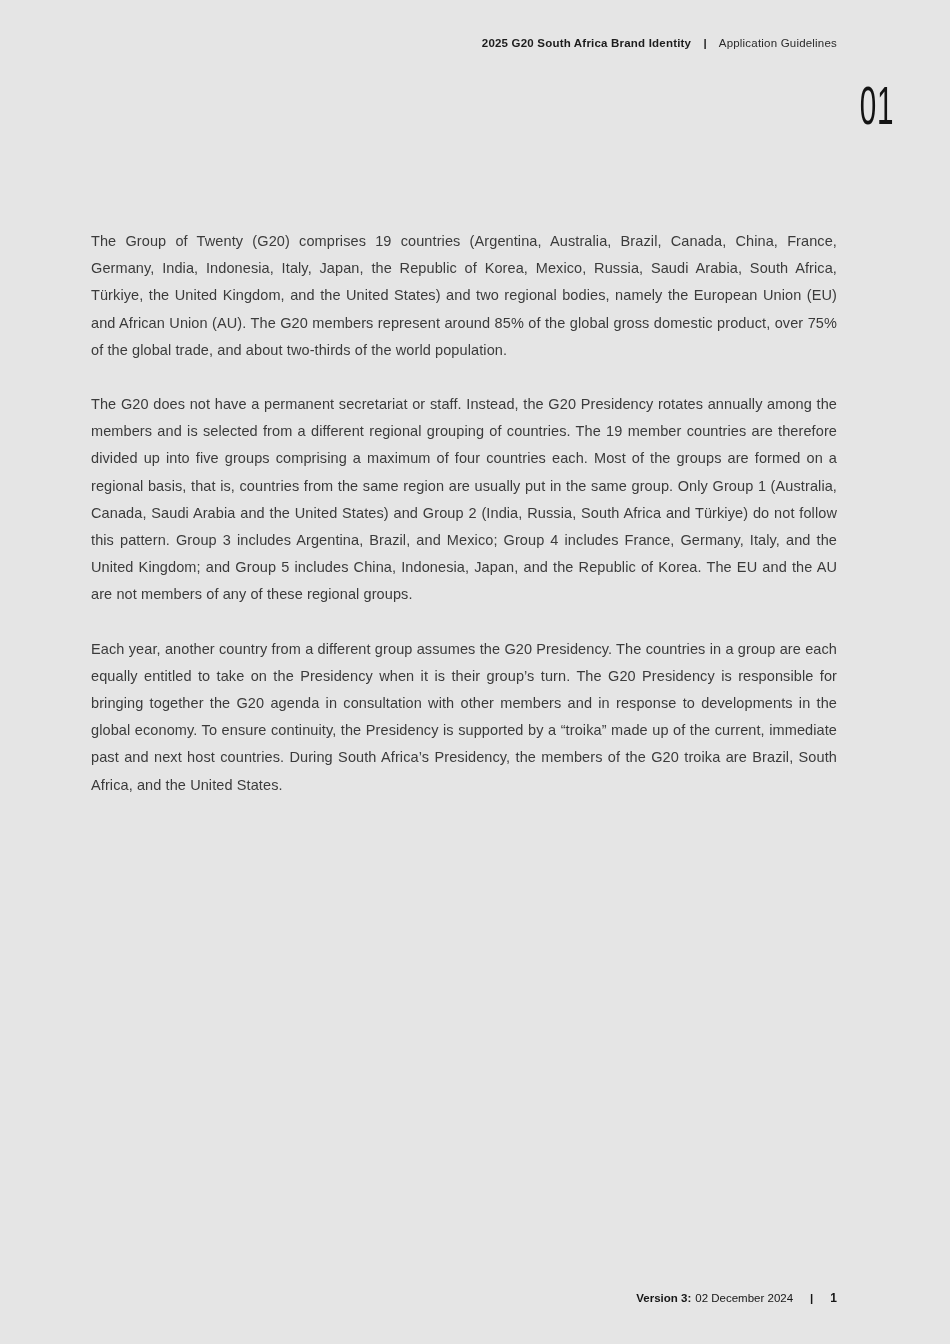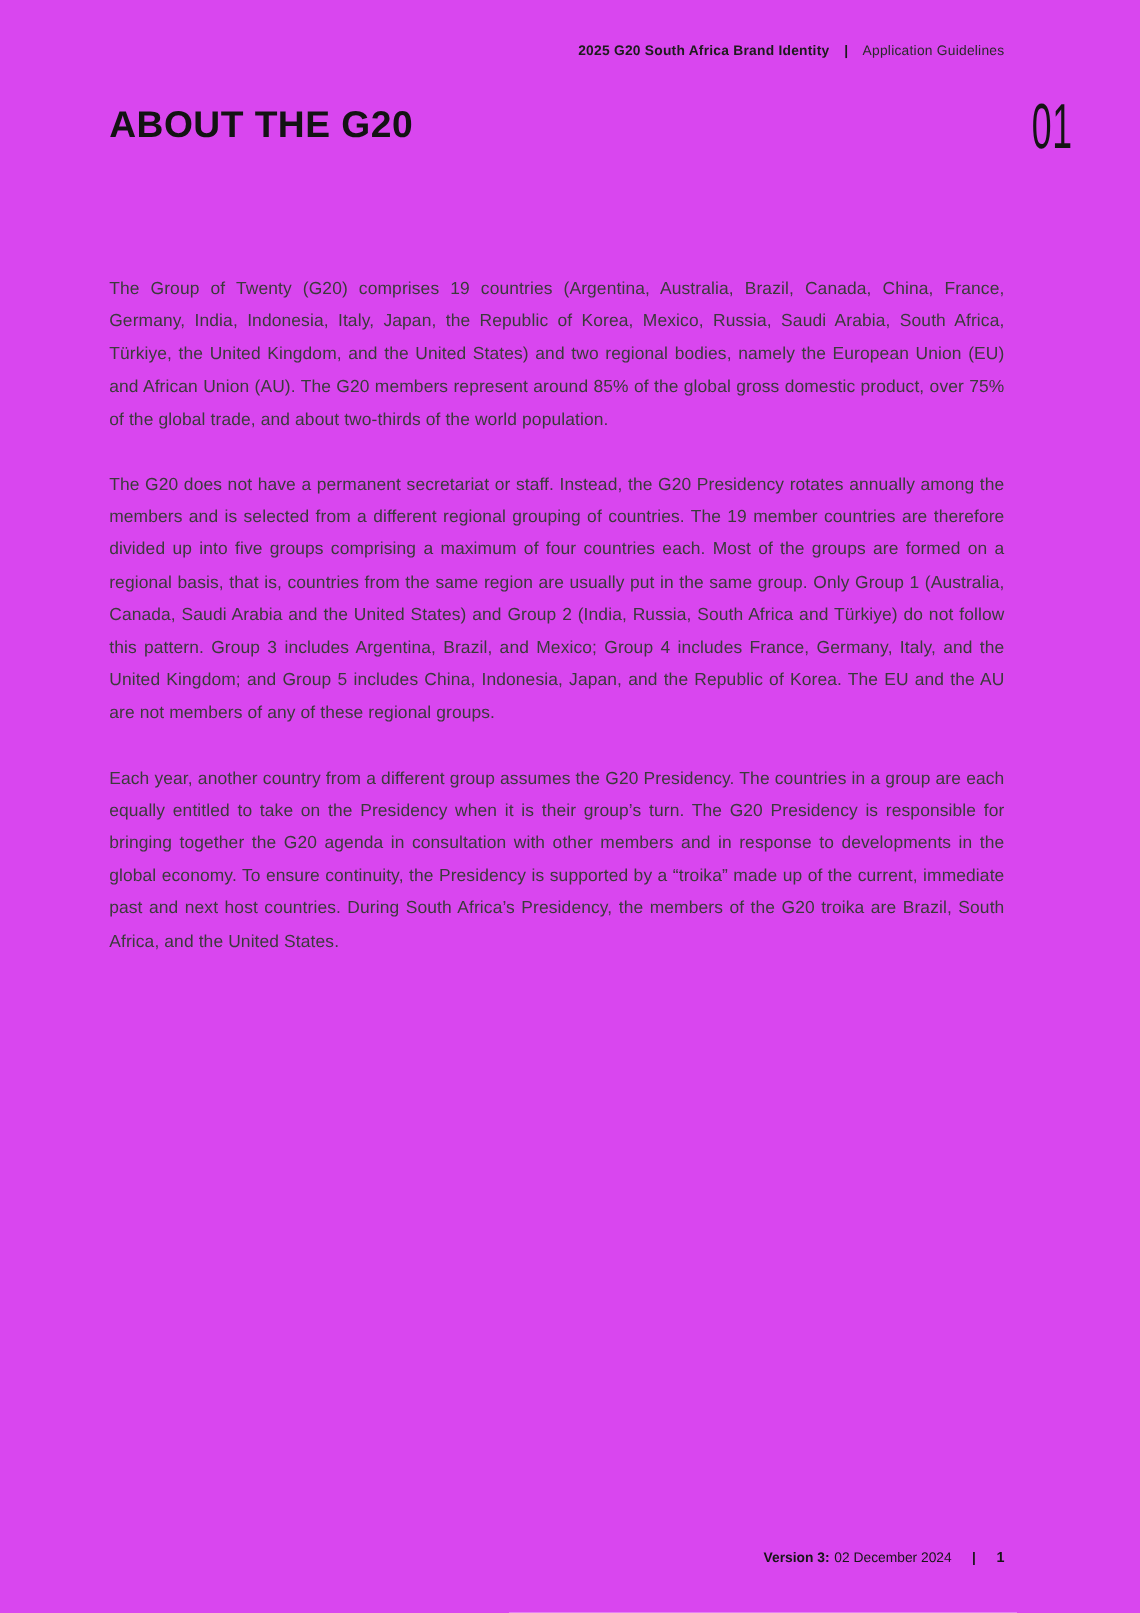--- a/index.html
+++ b/index.html
@@ -6,21 +6,21 @@
   html, body { width: 950px; height: 1344px; }
   body {
     background: #ffffff;
     font-family: "Liberation Sans", sans-serif;
     position: relative;
     overflow: hidden;
   }
   .page {
     position: absolute;
     inset: 0;
-    background: #d946ef;
+    background: #e5e5e5;
   }
   
   .doc-header {
     position: absolute;
     top: 37px;
     right: 113px;
     font-size: 11.5px;
     color: #1c1c1c;
     letter-spacing: 0.2px;
     white-space: nowrap;
@@ -88,21 +88,20 @@
 <div class="page">
 
   <div class="doc-header">
     <span class="hdr-product">2025 G20 South Africa</span>
     <span> </span>
     <span class="hdr-bold">Brand Identity</span>
     <span class="hdr-sep">|</span>
     <span class="hdr-section">Application Guidelines</span>
   </div>
 
-  <h1 class="chapter-title">ABOUT THE G20</h1>
   <div class="chapter-number">01</div>
 
   <div class="body-copy">
     <p>The Group of Twenty (G20) comprises 19 countries (Argentina, Australia, Brazil, Canada, China, France, Germany, India, Indonesia, Italy, Japan, the Republic of Korea, Mexico, Russia, Saudi Arabia, South Africa, Türkiye, the United Kingdom, and the United States) and two regional bodies, namely the European Union (EU) and African Union (AU). The G20 members represent around 85% of the global gross domestic product, over 75% of the global trade, and about two-thirds of the world population.</p>
     <p>The G20 does not have a permanent secretariat or staff. Instead, the G20 Presidency rotates annually among the members and is selected from a different regional grouping of countries. The 19 member countries are therefore divided up into five groups comprising a maximum of four countries each. Most of the groups are formed on a regional basis, that is, countries from the same region are usually put in the same group. Only Group 1 (Australia, Canada, Saudi Arabia and the United States) and Group 2 (India, Russia, South Africa and Türkiye) do not follow this pattern. Group 3 includes Argentina, Brazil, and Mexico; Group 4 includes France, Germany, Italy, and the United Kingdom; and Group 5 includes China, Indonesia, Japan, and the Republic of Korea. The EU and the AU are not members of any of these regional groups.</p>
     <p>Each year, another country from a different group assumes the G20 Presidency. The countries in a group are each equally entitled to take on the Presidency when it is their group’s turn. The G20 Presidency is responsible for bringing together the G20 agenda in consultation with other members and in response to developments in the global economy. To ensure continuity, the Presidency is supported by a “troika” made up of the current, immediate past and next host countries. During South Africa’s Presidency, the members of the G20 troika are Brazil, South Africa, and the United States.</p>
   </div>
 
   <div class="doc-footer">
     <span class="ftr-version-label">Version 3:</span>

